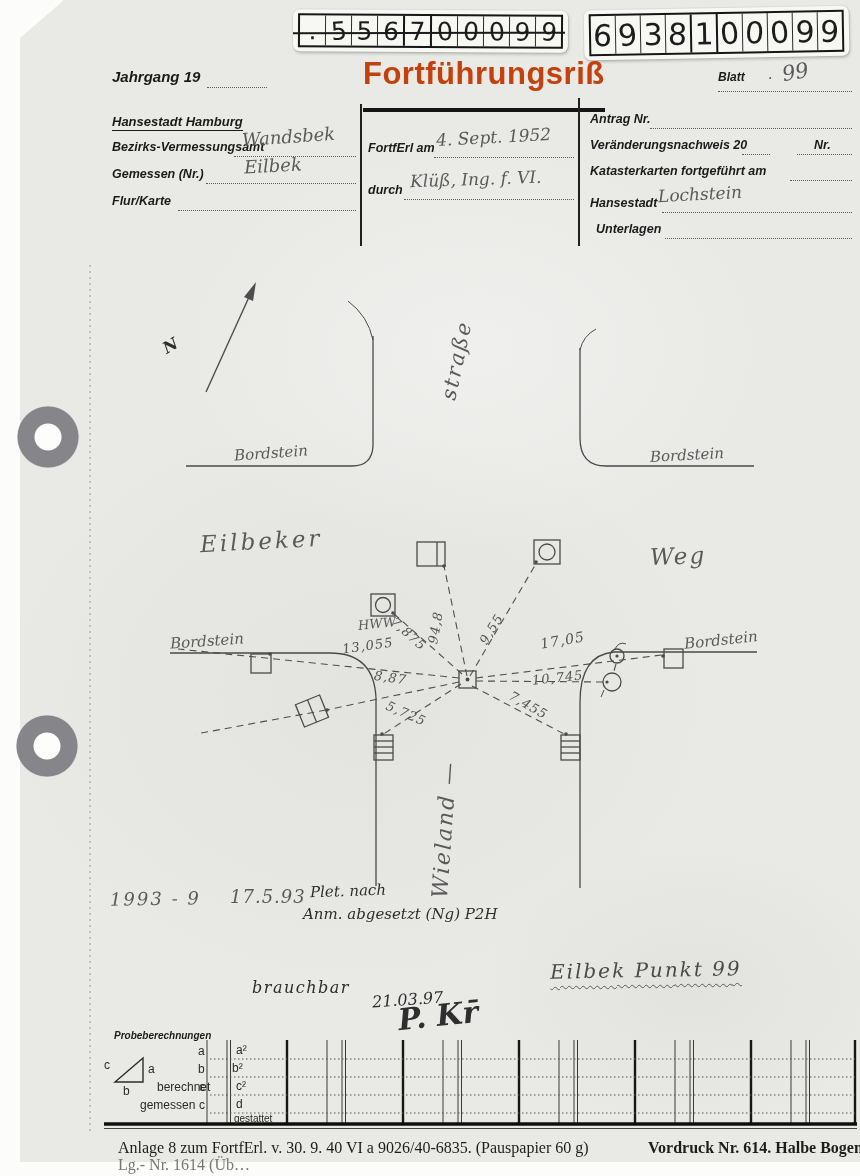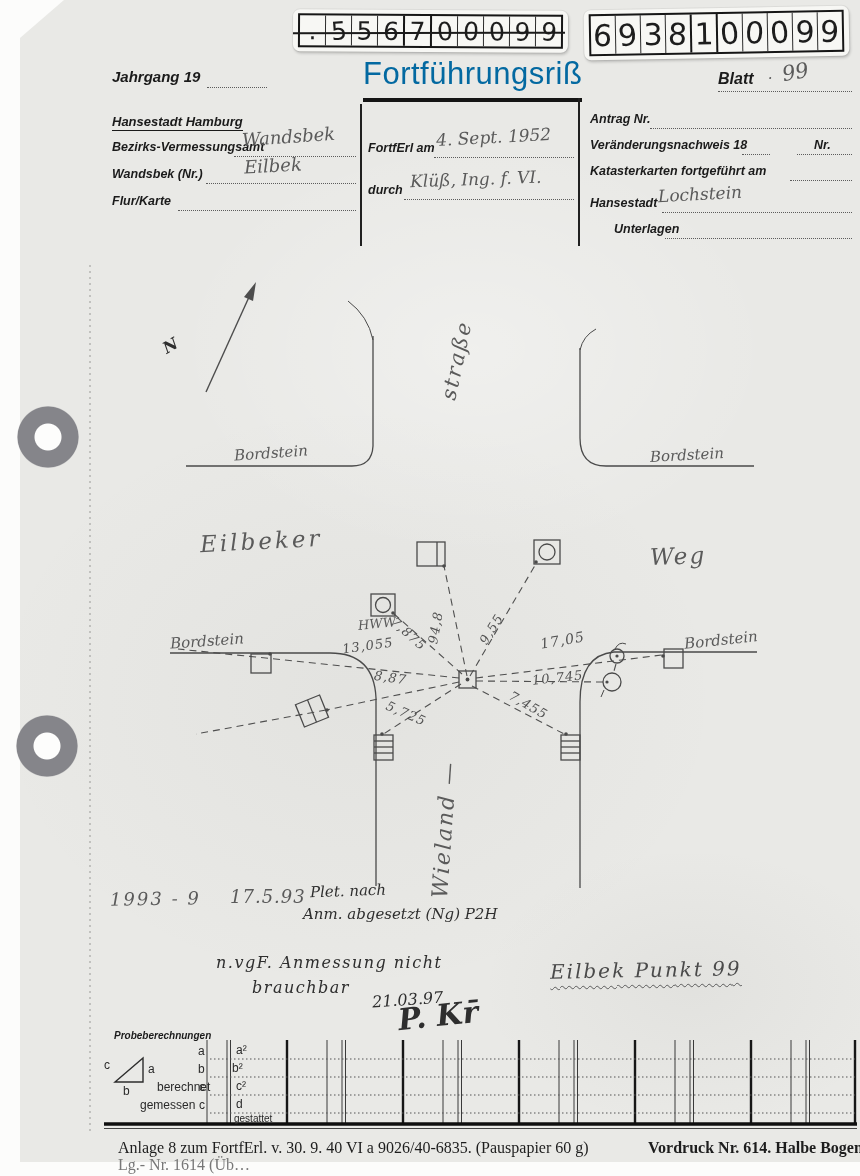--- a/index.html
+++ b/index.html
@@ -34,22 +34,22 @@
   .dcell:last-child{border-right:none;}
   .dcell span{display:block;}
   .dcell:nth-child(2n) span{transform:rotate(-5deg);}
   .dcell:nth-child(3n+1) span{transform:rotate(4deg);}
   .box-l .dcell{height:30px;font-size:25px;}
   .box-r .dcell{height:38px;font-size:30px;width:24px;}
   .box-l::after{content:"";position:absolute;left:-7px;right:-4px;top:54%;height:2.2px;
     background:#1b1b1b;transform:rotate(-.4deg);}
   .dcell.low span{align-self:flex-end;margin-top:12px;transform:none;}
   
-  .title{position:absolute;font-size:31px;font-weight:normal;color:#0369a1;letter-spacing:.5px;
-    border-bottom:4.5px solid #151515;padding-bottom:6px;}
+  .title{position:absolute;font-size:31px;font-weight:bold;color:#c2410c;letter-spacing:.5px;
+    border-bottom:4.5px solid #151515;padding-bottom:16px;}
   .footer{position:absolute;font-family:"Liberation Serif",serif;font-size:16px;color:#1d1d1d;white-space:nowrap;}
   .probelbl{position:absolute;font-size:12px;color:#2a2a2a;white-space:nowrap;}
   .wavy{text-decoration:underline wavy 1px #5a5a5a;text-underline-offset:7px;}
   svg{position:absolute;left:0;top:0;}
 </style>
 </head>
 <body>
 
 <div id="stage">
   <div class="paper"></div>
@@ -122,57 +122,57 @@
         </div>
       <div class="dcell">
           <span>9</span>
         </div>
     </div>
   </div>
 
   <span class="lbl" style="left:112px;top:68px;font-size:15px;">Jahrgang 19</span>
   <div class="dotted" style="left:207px;top:86px;width:60px;"></div>
   <span class="title" style="left:363px;top:56px;">Fortführungsriß</span>
-  <span class="lbl" style="left:718px;top:70px;font-size:16px;">Blatt</span>
+  <span class="lbl" style="left:718px;top:70px;font-size:12px;">Blatt</span>
   <span class="hw" style="left:768px;top:70px;font-size:14px;">·</span>
   <span class="hw" style="left:782px;top:60px;font-size:21px;transform:rotate(-10deg);">99</span>
   <div class="dotted" style="left:718px;top:90px;width:134px;"></div>
 
   <div class="vline" style="left:360px;top:104px;height:142px;"></div>
   <div class="vline" style="left:578px;top:98px;height:148px;"></div>
 
   <span class="lbl" style="left:112px;top:114px;font-size:13px;border-bottom:1.6px solid #1b1b1b;padding-bottom:1px;">Hansestadt Hamburg</span>
   <span class="lbl" style="left:112px;top:140px;">Bezirks-Vermessungsamt</span>
   <span class="hw" style="left:242px;top:126px;font-size:18px;transform:rotate(-4deg);">Wandsbek</span>
   <div class="dotted" style="left:234px;top:155px;width:122px;"></div>
-  <span class="lbl" style="left:112px;top:167px;">Wandsbek (Nr.)</span>
+  <span class="lbl" style="left:112px;top:167px;">Gemessen (Nr.)</span>
   <span class="hw" style="left:244px;top:155px;font-size:18px;transform:rotate(-3deg);">Eilbek</span>
   <div class="dotted" style="left:206px;top:182px;width:150px;"></div>
   <span class="lbl" style="left:112px;top:194px;">Flur/Karte</span>
   <div class="dotted" style="left:178px;top:209px;width:178px;"></div>
 
   <span class="lbl" style="left:368px;top:141px;">FortfErl am</span>
   <span class="hw" style="left:436px;top:127px;font-size:17px;transform:rotate(-3deg);">4. Sept. 1952</span>
   <div class="dotted" style="left:434px;top:156px;width:140px;"></div>
   <span class="lbl" style="left:368px;top:183px;">durch</span>
   <span class="hw" style="left:410px;top:169px;font-size:17px;transform:rotate(-2deg);">Klüß, Ing. f. VI.</span>
   <div class="dotted" style="left:404px;top:198px;width:170px;"></div>
 
   <span class="lbl" style="left:590px;top:112px;">Antrag Nr.</span>
   <div class="dotted" style="left:650px;top:127px;width:202px;"></div>
-  <span class="lbl" style="left:590px;top:138px;">Veränderungsnachweis 18</span>
+  <span class="lbl" style="left:590px;top:138px;">Veränderungsnachweis 20</span>
   <div class="dotted" style="left:742px;top:153px;width:28px;"></div>
   <span class="lbl" style="left:776px;top:138px;margin-left:38px;">Nr.</span>
   <div class="dotted" style="left:797px;top:153px;width:55px;"></div>
   <span class="lbl" style="left:590px;top:164px;">Katasterkarten fortgeführt am</span>
   <div class="dotted" style="left:790px;top:179px;width:62px;"></div>
   <span class="lbl" style="left:590px;top:196px;">Hansestadt</span>
   <span class="hw" style="left:658px;top:184px;font-size:17px;transform:rotate(-3deg);">Lochstein</span>
   <div class="dotted" style="left:662px;top:211px;width:190px;"></div>
-  <span class="lbl" style="left:614px;top:222px;text-align:center;">Unterlagen</span>
+  <span class="lbl" style="left:596px;top:222px;text-align:center;">Unterlagen</span>
   <div class="dotted" style="left:665px;top:237px;width:187px;"></div>
 
   <svg width="860" height="1176" viewBox="0 0 860 1176">
     <g stroke="#9a9a97" stroke-width="1" stroke-dasharray="2 4">
       <line x1="90" y1="265" x2="90" y2="1135"></line>
     </g>
 
     <g stroke="#4d4d4d" stroke-width="1.4" fill="none">
       <line x1="206" y1="392" x2="254" y2="286"></line>
       <polygon points="256,282 244,297 253,301" fill="#4d4d4d" stroke="none"></polygon>
@@ -305,21 +305,20 @@
   <span class="meas" style="left:374px;top:670px;transform:rotate(8deg);">8,87</span>
   <span class="meas" style="left:390px;top:698px;transform-origin:0 0;transform:rotate(24deg);">5,725</span>
   <span class="meas" style="left:540px;top:632px;font-size:14px;transform:rotate(-10deg);">17,05</span>
   <span class="meas" style="left:532px;top:670px;transform:rotate(-6deg);">10,745</span>
   <span class="meas" style="left:514px;top:688px;transform-origin:0 0;transform:rotate(30deg);">7,455</span>
 
   <span class="hw" style="left:110px;top:888px;font-size:18px;letter-spacing:2px;transform:rotate(-1deg);">1993 - 9</span>
   <span class="hw" style="left:230px;top:886px;font-size:18px;letter-spacing:1px;">17.5.93</span>
   <span class="hw pen" style="left:310px;top:882px;font-size:15px;transform:rotate(-2deg);">Plet. nach</span>
   <span class="hw pen" style="left:303px;top:905px;font-size:15px;">Anm. abgesetzt (Ng)  P2H</span>
-  <span class="hw pen" style="left:216px;top:953px;font-size:16px;letter-spacing:1.5px;">n.vgF.  Anmessung nicht</span>
   <span class="hw pen" style="left:252px;top:978px;font-size:16px;letter-spacing:1.5px;">brauchbar</span>
   <span class="hw pen" style="left:372px;top:990px;font-size:16px;transform:rotate(-4deg);">21.03.97</span>
   <span class="hw pen" style="left:398px;top:998px;font-size:30px;font-weight:bold;transform:rotate(-6deg);">P. Kr̄</span>
   <span class="hw wavy" style="left:550px;top:958px;font-size:20px;letter-spacing:2px;color:#4a4a4a;transform:rotate(-1deg);">Eilbek Punkt 99</span>
 
   <span class="lbl" style="left:114px;top:1030px;font-size:10px;">Probeberechnungen</span>
   <span class="probelbl" style="left:104px;top:1058px;">c</span>
   <span class="probelbl" style="left:148px;top:1062px;">a</span>
   <span class="probelbl" style="left:123px;top:1084px;">b</span>
   <span class="probelbl" style="left:198px;top:1044px;">a</span>

